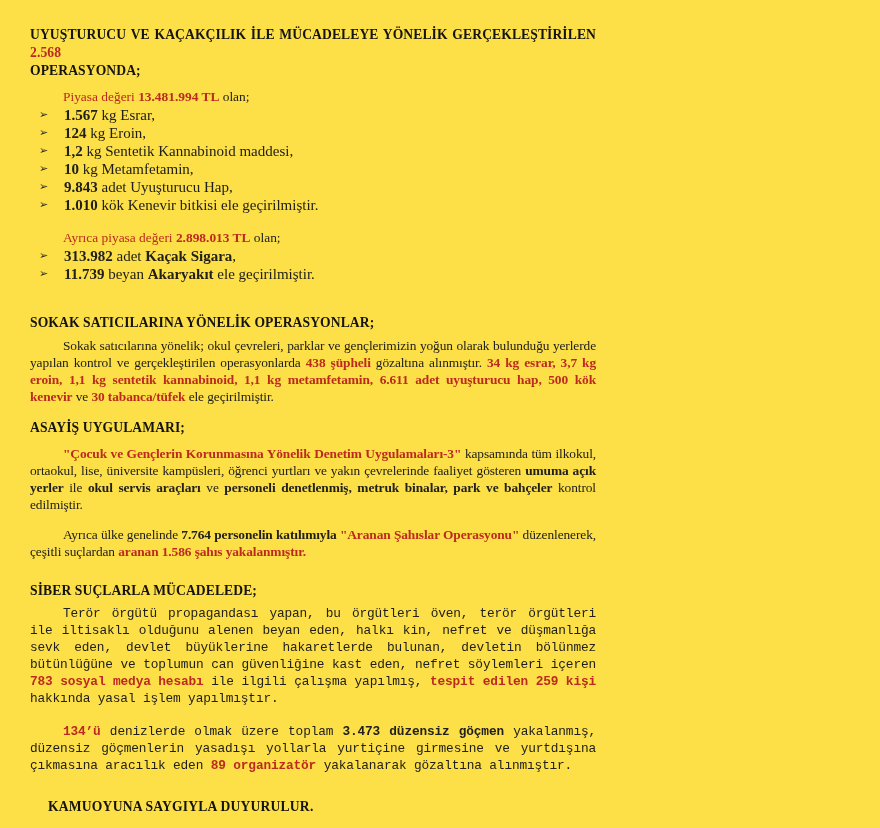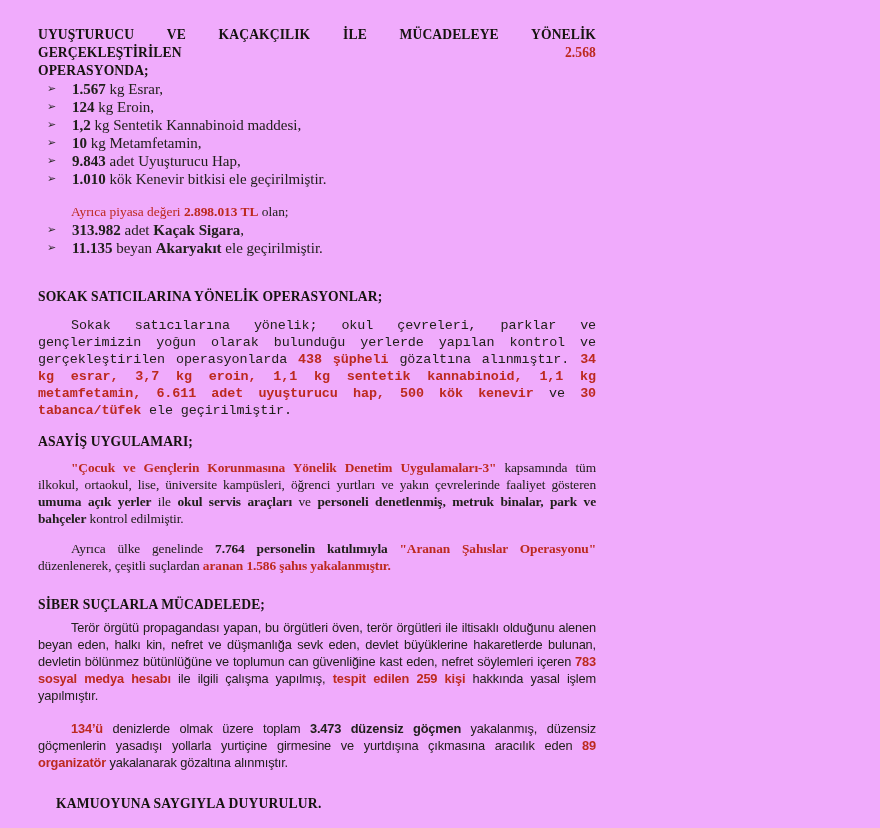--- a/index.html
+++ b/index.html
@@ -5,23 +5,23 @@
   * { margin: 0; padding: 0; box-sizing: border-box; }
   html, body { background: #ffffff; }
   body {
     width: 880px; height: 828px;
     font-family: "Liberation Serif", serif;
     color: #21201c;
     overflow: hidden;
   }
   .page {
     width: 880px; height: 828px;
-    padding: 26px 284px 0 38px;
+    padding: 26px 284px 0 30px;
     overflow: hidden;
-    background: #f0abfc;
+    background: #fde047;
   }
   
   .h {
     font-weight: 700;
     color: #161410;
     font-size: 13.6px;
     line-height: 18px;
     letter-spacing: 0.1px;
   }
   .h1-line1 { text-align: justify; text-align-last: justify; }
@@ -50,47 +50,48 @@
   .li-t { flex: 1; font-size: 15px; line-height: 18px; }
   
   .para {
     text-align: justify;
     text-indent: 33px;
     font-size: 13.4px;
     line-height: 17px;
     letter-spacing: -0.1px;
   }
   .para.sans {
-    font-family: Liberation Sans, sans-serif;
+    font-family: Liberation Mono, monospace;
     font-size: 12.8px;
     letter-spacing: -0.15px;
   }
   
   .intro1   { margin-top: 8px; }
   .intro2   { margin-top: 15px; }
   .h-sokak  { margin-top: 31px; }
-  .p-sokak  { margin-top: 11px; font-family: Liberation Mono, monospace; }
+  .p-sokak  { margin-top: 5px; }
   .h-asayis { margin-top: 14px; }
   .p-asayis1{ margin-top: 8px; }
   .p-asayis2{ margin-top: 13px; }
   .h-siber  { margin-top: 22px; }
   .p-siber  { margin-top: 5px; }
   .h-gocle  { margin-top: 19px; }
   .p-gocle  { margin-top: 16px; }
   .closing  { margin-top: 24px; margin-left: 18px; letter-spacing: 0.2px; }
 </style>
 </head>
 <body>
 
 <div class="page">
 
   <section>
     <div class="h h1-line1"><span class="seg ">UYUŞTURUCU VE KAÇAKÇILIK İLE MÜCADELEYE YÖNELİK GERÇEKLEŞTİRİLEN </span><span class="seg r">2.568</span></div>
     <div class="h">OPERASYONDA;</div>
 
+    <div class="line indent1 intro1"><span class="seg r">Piyasa değeri </span><span class="seg rb">13.481.994 TL</span><span class="seg "> olan;</span></div>
 
     <div class="list">
       <div class="li">
         <span class="bul">➢</span>
         <span class="li-t"><span class="seg b">1.567</span><span class="seg "> kg Esrar,</span></span>
       </div>
       <div class="li">
         <span class="bul">➢</span>
         <span class="li-t"><span class="seg b">124</span><span class="seg "> kg Eroin,</span></span>
       </div>
@@ -114,21 +115,21 @@
 
     <div class="line indent1 intro2"><span class="seg r">Ayrıca piyasa değeri </span><span class="seg rb">2.898.013 TL</span><span class="seg "> olan;</span></div>
 
     <div class="list">
       <div class="li">
         <span class="bul">➢</span>
         <span class="li-t"><span class="seg b">313.982</span><span class="seg "> adet </span><span class="seg b">Kaçak Sigara</span><span class="seg ">,</span></span>
       </div>
       <div class="li">
         <span class="bul">➢</span>
-        <span class="li-t"><span class="seg b">11.135</span><span class="seg "> beyan </span><span class="seg b">Akaryakıt</span><span class="seg "> ele geçirilmiştir.</span></span>
+        <span class="li-t"><span class="seg b">11.739</span><span class="seg "> beyan </span><span class="seg b">Akaryakıt</span><span class="seg "> ele geçirilmiştir.</span></span>
       </div>
     </div>
 
   </section>
 
   <section>
     <div class="h h-sokak">SOKAK SATICILARINA YÖNELİK OPERASYONLAR;</div>
     <p class="para p-sokak"><span class="seg ">Sokak satıcılarına yönelik; okul çevreleri, parklar ve gençlerimizin yoğun olarak bulunduğu yerlerde yapılan kontrol ve gerçekleştirilen operasyonlarda </span><span class="seg rb">438 şüpheli</span><span class="seg "> gözaltına alınmıştır. </span><span class="seg rb">34 kg esrar, 3,7 kg eroin, 1,1 kg sentetik kannabinoid, 1,1 kg metamfetamin, 6.611 adet uyuşturucu hap, 500 kök kenevir</span><span class="seg "> ve </span><span class="seg rb">30 tabanca/tüfek</span><span class="seg "> ele geçirilmiştir.</span></p>
   </section>
 

